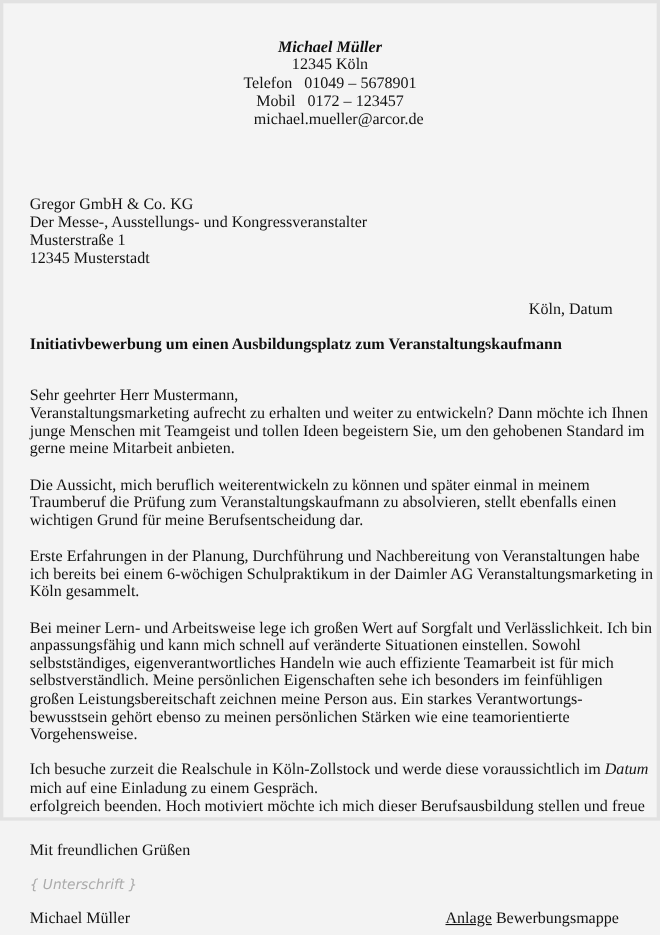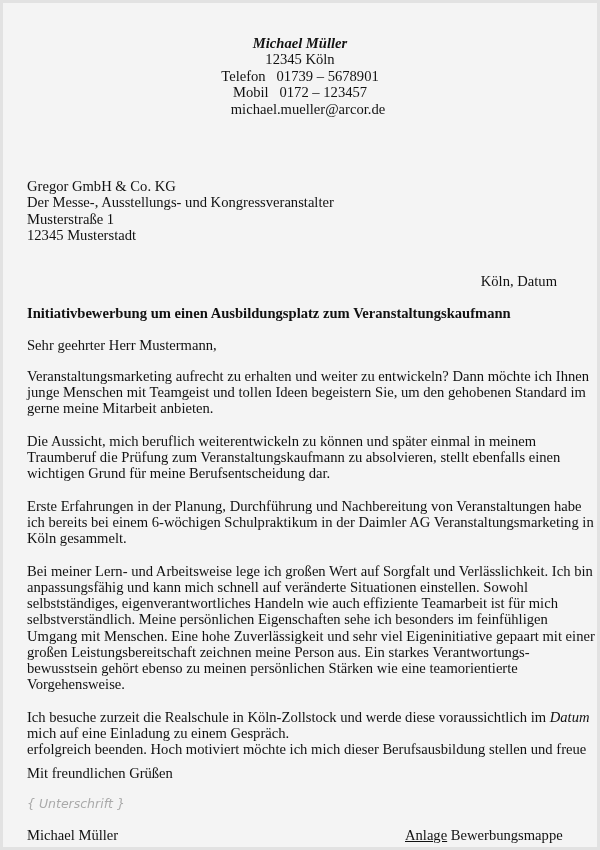--- a/index.html
+++ b/index.html
@@ -5,21 +5,21 @@
   html, body { margin: 0; padding: 0; }
   body {
     width: 600px; height: 850px; overflow: hidden;
     background: #f3f3f3;
     font-family: "Liberation Serif", "DejaVu Serif", serif;
     color: #111;
     font-size: 14.6px;
   }
   .page {
     position: relative;
-    width: 600px; height: 850px;
+    width: 600px; height: 746px;
     box-sizing: border-box;
     border-top: 3px solid #e2e2e2;
     border-left: 3px solid #e2e2e2;
     border-right: 3px solid #e2e2e2;
     border-bottom: 3px solid #e2e2e2;
     background: #f4f4f4;
   }
   .sender {
     position: absolute; left: 0; right: 0; top: 32px;
     text-align: center; line-height: 16.4px;
@@ -32,21 +32,21 @@
     line-height: 16.3px;
   }
   .recipient .line { display: block; }
   .date {
     position: absolute; right: 40px; top: 270px; margin-left: 40px;
   }
   .subject {
     position: absolute; left: 24px; top: 302px;
     font-weight: bold;
   }
-  .salutation { position: absolute; left: 24px; top: 334px; text-align: right; }
+  .salutation { position: absolute; left: 24px; top: 349px; text-align: right; }
   .body {
     position: absolute; left: 24px; top: 365px; width: 560px;
     line-height: 16.2px;
   }
   .body p { margin: 0 0 16.3px 0; }
   .body .line { display: block; white-space: nowrap; }
   .closing { position: absolute; left: 24px; top: 762px; }
   .signature {
     position: absolute; left: 24px; top: 793px;
     font-style: italic; color: #aaa;
@@ -58,21 +58,21 @@
   em { font-style: italic; }
 </style>
 </head>
 <body>
 
 <div class="page">
 
   <div class="sender">
     <span class="line name">Michael Müller</span>
     <span class="line">12345 Köln</span>
-    <span class="line" style="white-space:pre">Telefon   01739 – 5678901</span>
+    <span class="line" style="white-space:pre">Telefon   01049 – 5678901</span>
     <span class="line" style="white-space:pre">Mobil   0172 – 123457</span>
     <span class="line indent-left">michael.mueller@arcor.de</span>
   </div>
 
   <div class="recipient">
     <span class="line">Gregor GmbH &amp; Co. KG</span>
     <span class="line">Der Messe-, Ausstellungs- und Kongressveranstalter</span>
     <span class="line">Musterstraße 1</span>
     <span class="line">12345 Musterstadt</span>
   </div>
@@ -97,21 +97,20 @@
     <p>
       <span class="line">Erste Erfahrungen in der Planung, Durchführung und Nachbereitung von Veranstaltungen habe</span>
       <span class="line">ich bereits bei einem 6-wöchigen Schulpraktikum in der Daimler AG Veranstaltungsmarketing in</span>
       <span class="line">Köln gesammelt.</span>
     </p>
     <p>
       <span class="line">Bei meiner Lern- und Arbeitsweise lege ich großen Wert auf Sorgfalt und Verlässlichkeit. Ich bin</span>
       <span class="line">anpassungsfähig und kann mich schnell auf veränderte Situationen einstellen. Sowohl</span>
       <span class="line">selbstständiges, eigenverantwortliches Handeln wie auch effiziente Teamarbeit ist für mich</span>
       <span class="line">selbstverständlich. Meine persönlichen Eigenschaften sehe ich besonders im feinfühligen</span>
-      <span class="line">Umgang mit Menschen. Eine hohe Zuverlässigkeit und sehr viel Eigeninitiative gepaart mit einer</span>
       <span class="line">großen Leistungsbereitschaft zeichnen meine Person aus. Ein starkes Verantwortungs-</span>
       <span class="line">bewusstsein gehört ebenso zu meinen persönlichen Stärken wie eine teamorientierte</span>
       <span class="line">Vorgehensweise.</span>
     </p>
     <p>
       <span class="line"><span>Ich besuche zurzeit die Realschule in Köln-Zollstock und werde diese voraussichtlich im </span><em>Datum</em></span>
       <span class="line">mich auf eine Einladung zu einem Gespräch.</span>
       <span class="line">erfolgreich beenden. Hoch motiviert möchte ich mich dieser Berufsausbildung stellen und freue</span>
     </p>
   </div>

